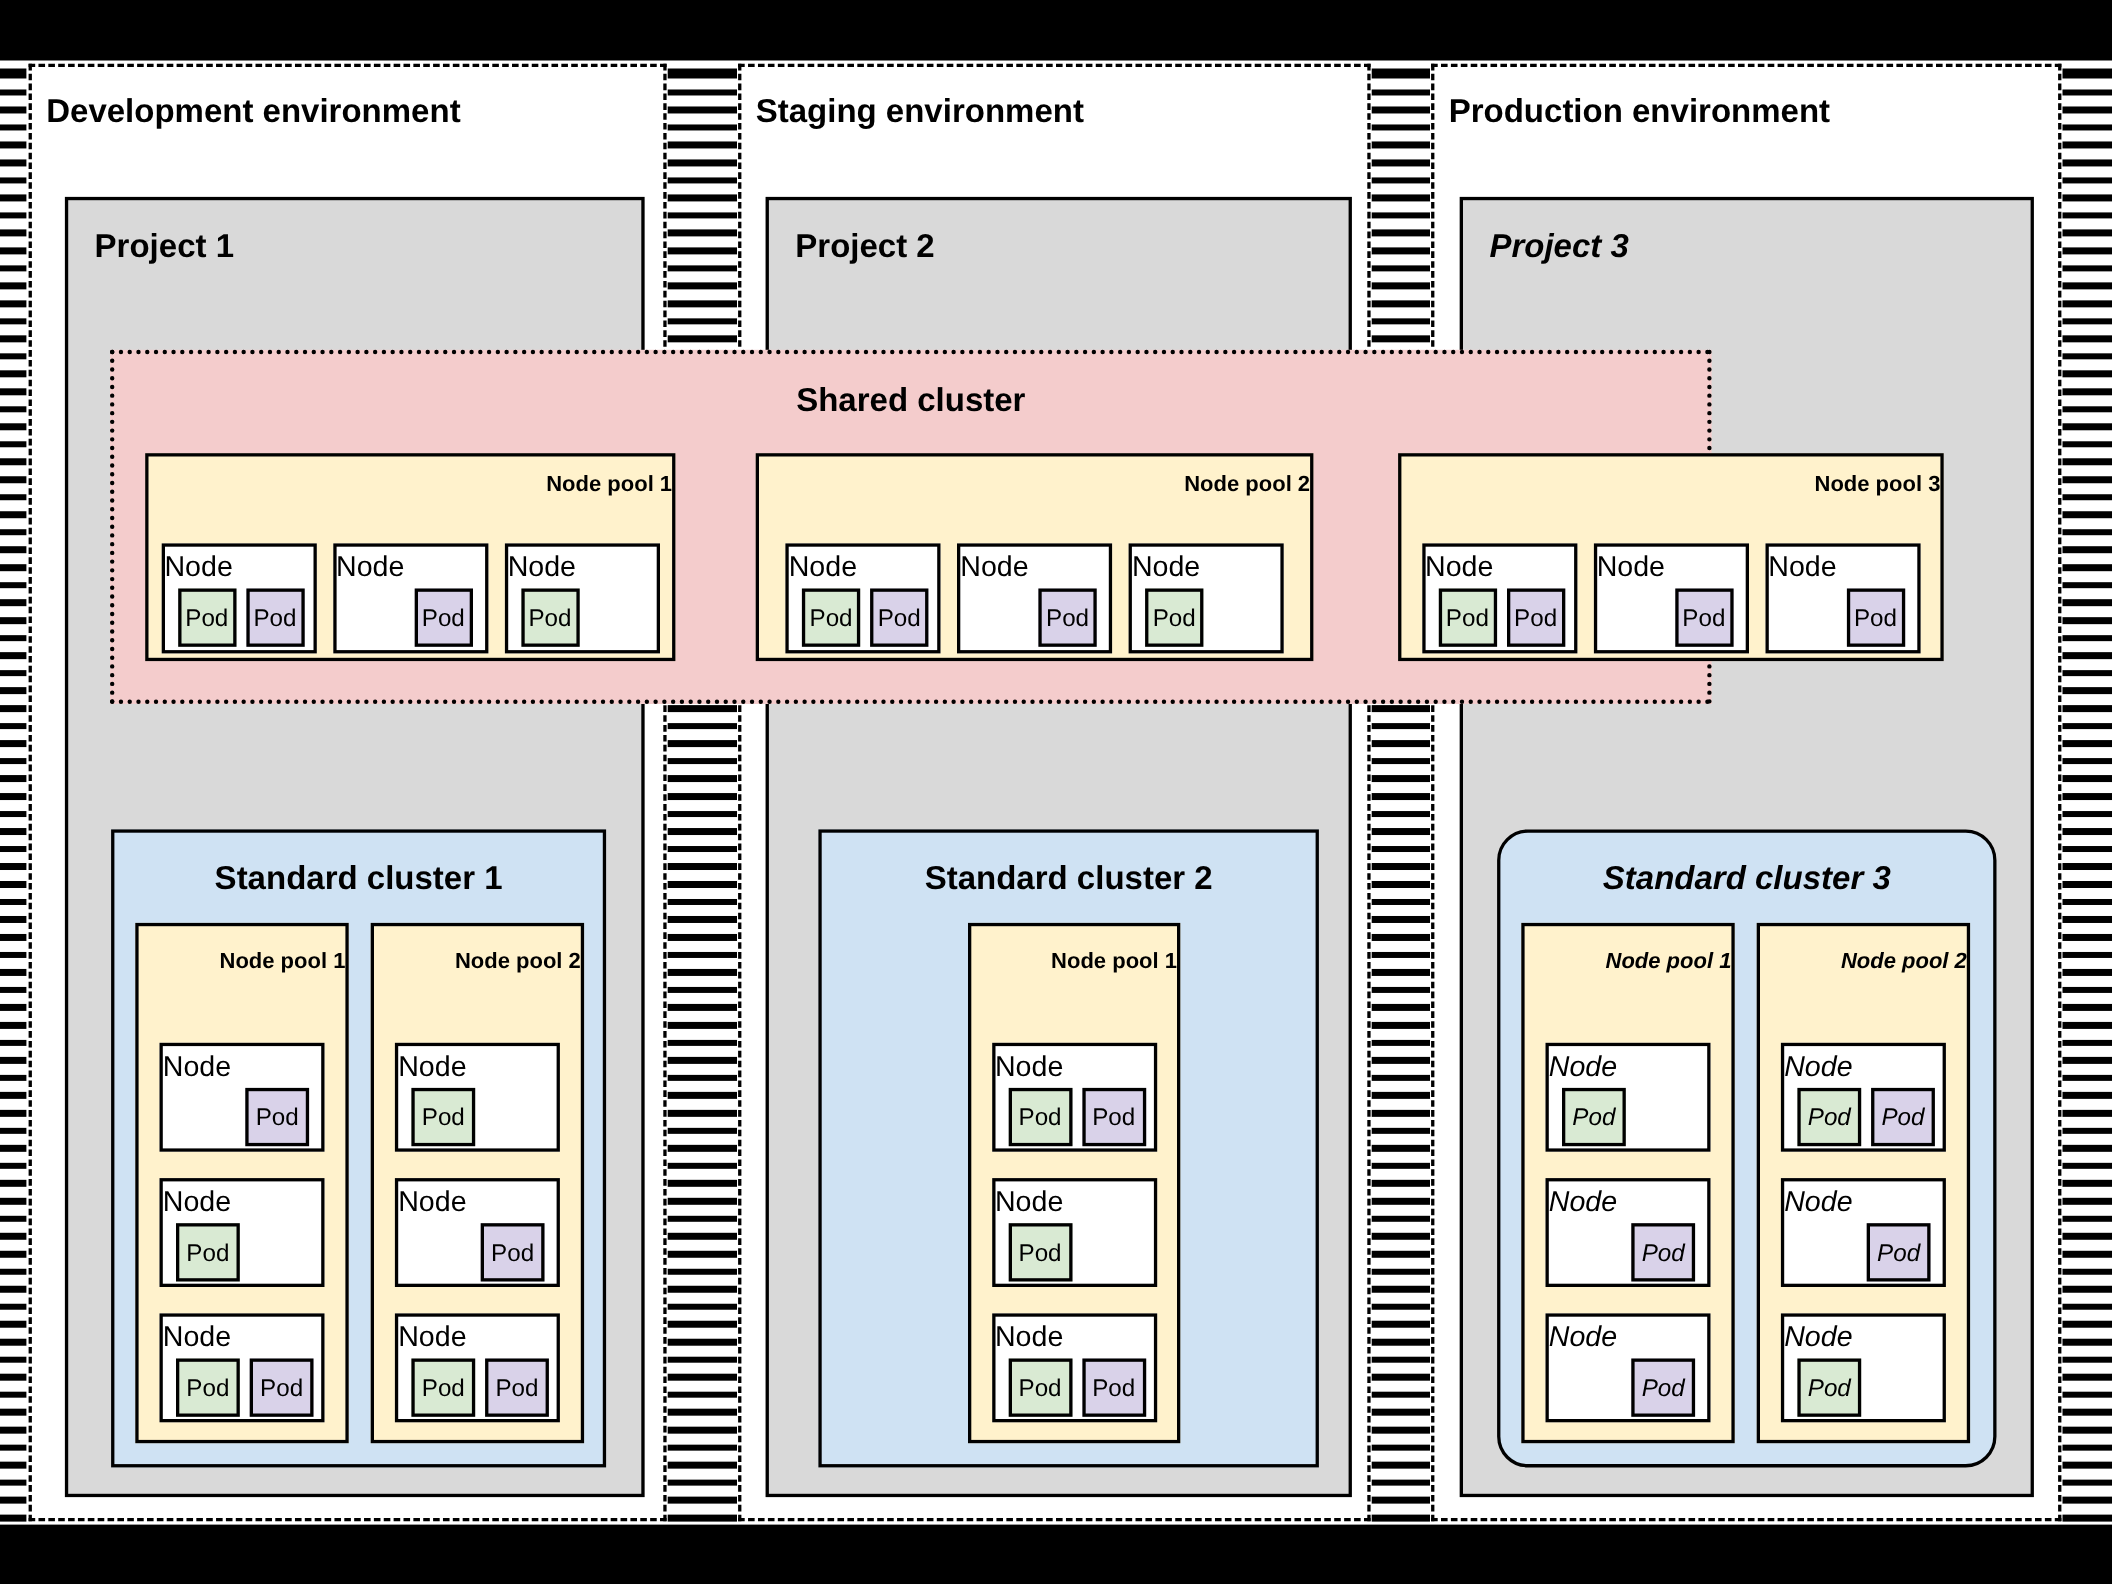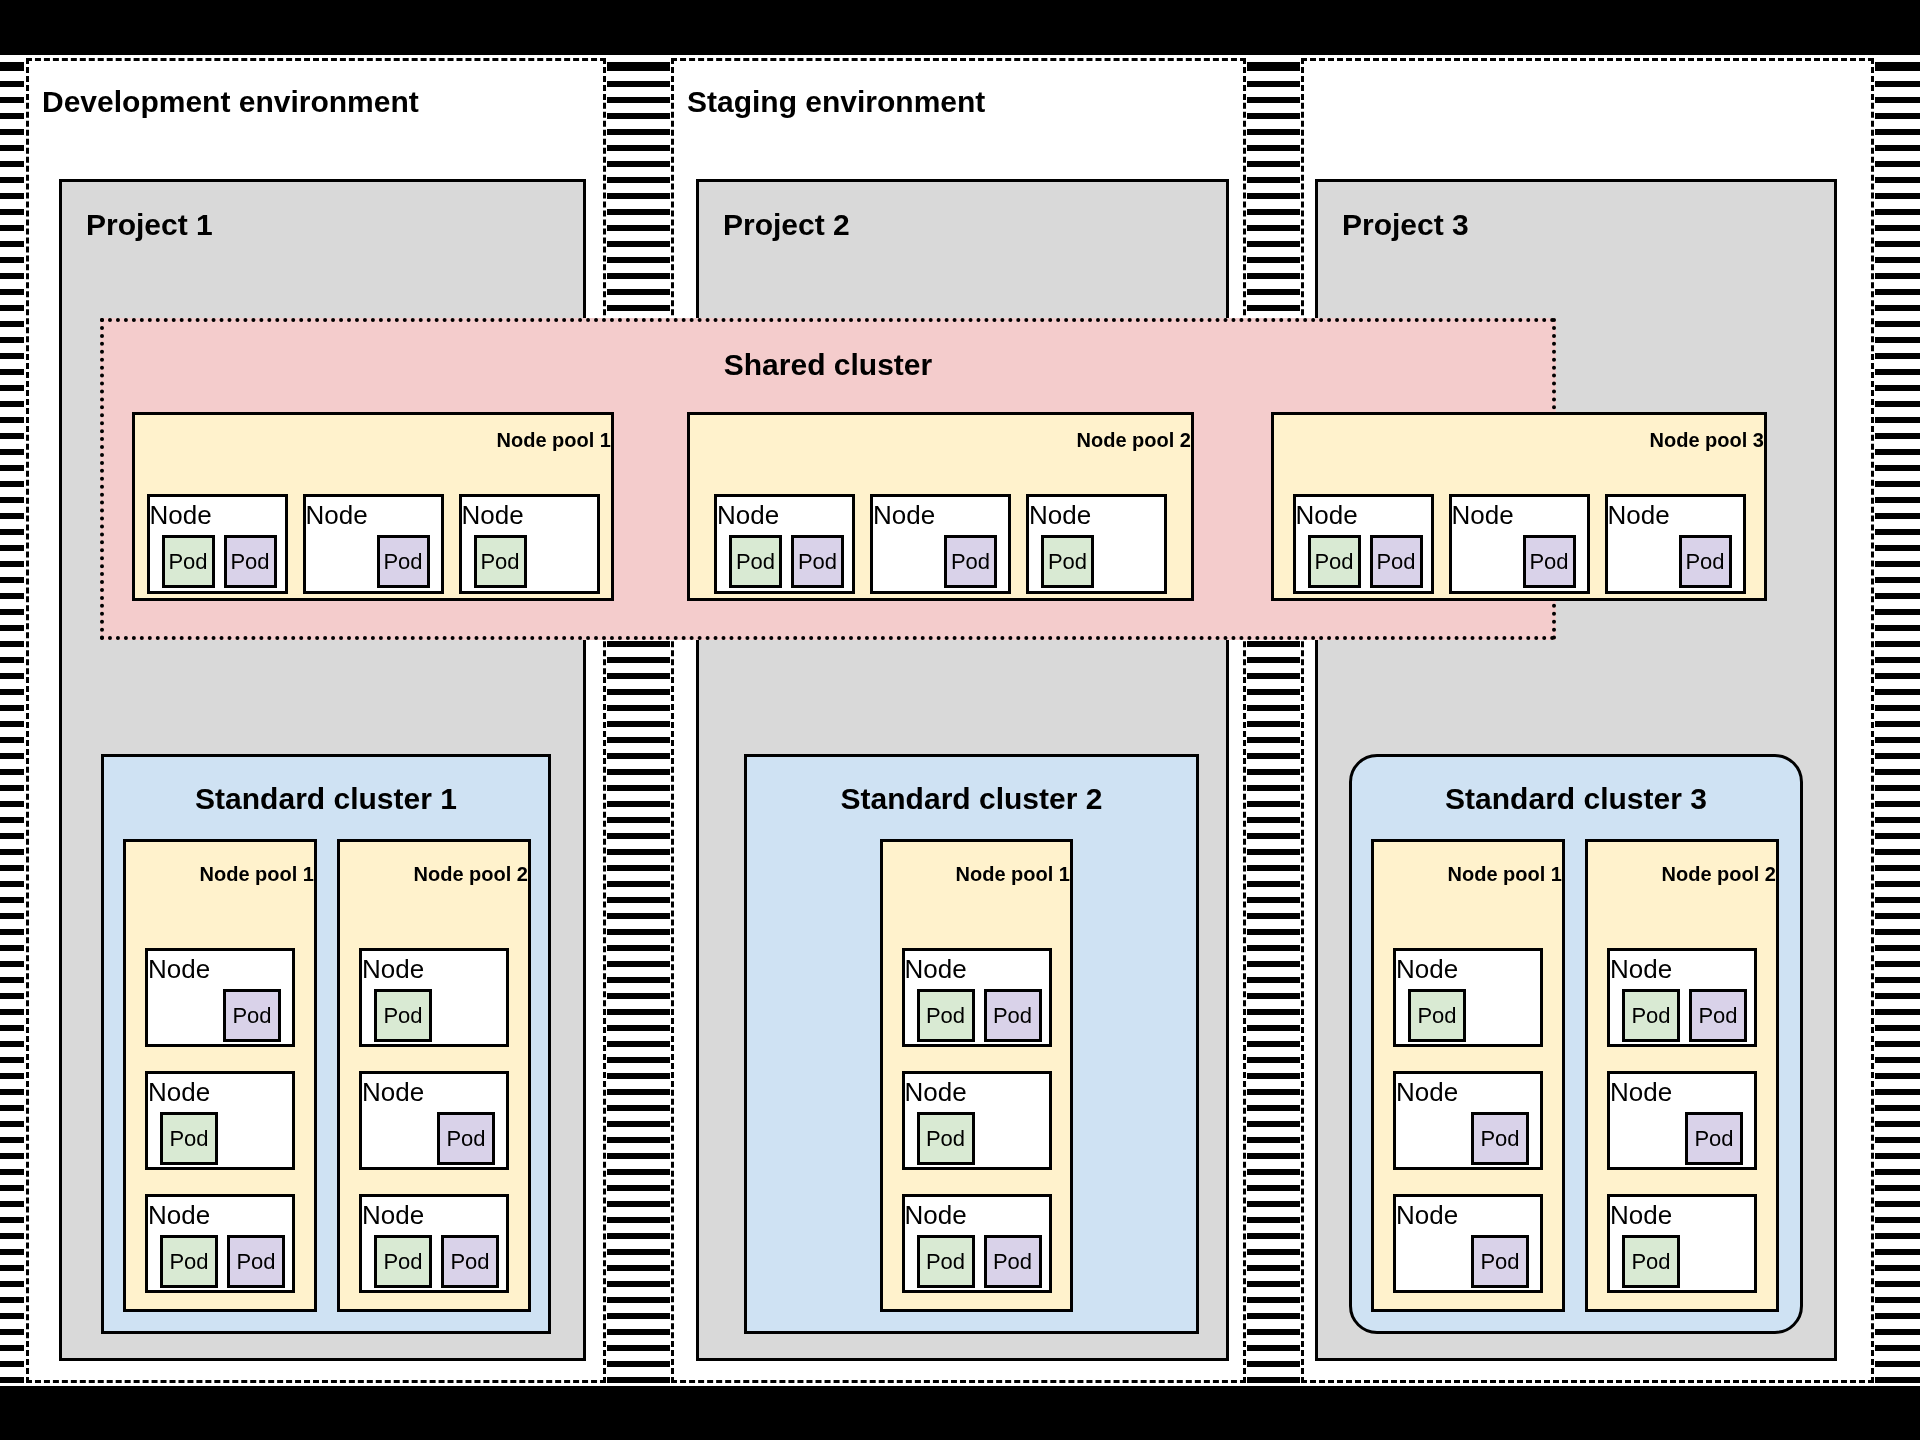--- a/index.html
+++ b/index.html
@@ -37,21 +37,21 @@
     position: absolute; top: 24px; left: 13px;
     font-size: 30px; font-weight: bold; white-space: nowrap;
   }
 
   .project {
     position: absolute; top: 118px; height: 1182px;
     background: #d9d9d9; border: 3px solid #000;
   }
   .env-0 .project { left: 30px; width: 527px; }
   .env-1 .project { left: 22px; width: 533px; }
-  .env-2 .project { left: 11px; width: 522px; }
+  .env-2 .project { left: 23px; width: 522px; font-style: italic; }
 
   .project-label {
     position: absolute; top: 26px; left: 24px;
     font-size: 30px; font-weight: bold; white-space: nowrap;
   }
 
   .cluster {
     position: absolute; top: 572px; height: 580px;
     background: #cfe2f3; border: 3px solid #000;
   }
@@ -207,20 +207,21 @@
                 <div class="pod purple pod-left2">Pod</div>
               </div>
             </div>
           </div>
         </div>
     </div>
   </div>
 </div>
 
 <div class="env env-2">
+  <div class="env-label">Production environment</div>
   <div class="project">
     <div class="project-label">Project 3</div>
     <div class="cluster">
       <div class="cluster-title">Standard cluster 3</div>
       <div class="pools">
           <div class="pool pos-0">
             <div class="pool-title">Node pool 1</div>
             <div class="noderows">
               <div class="node">
                 <div class="node-label">Node</div>

